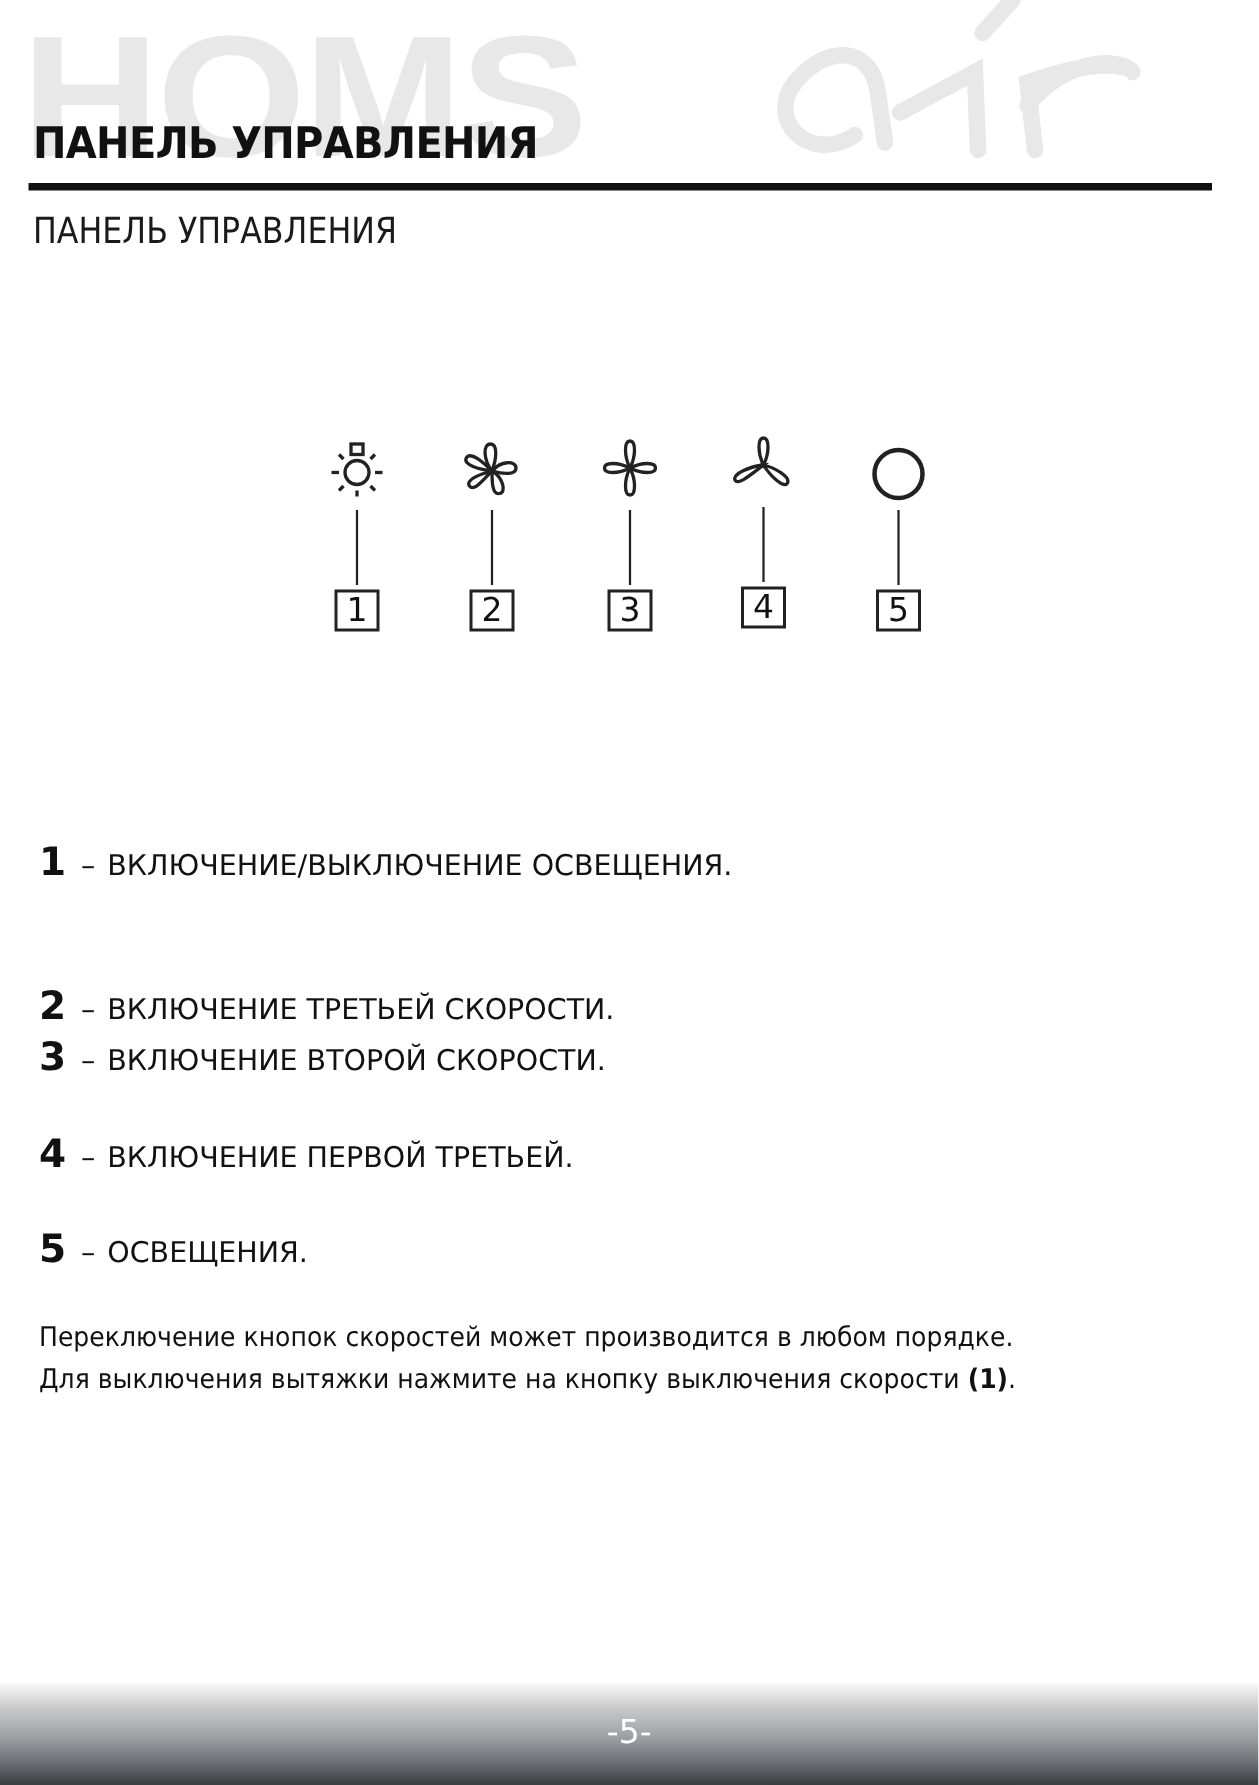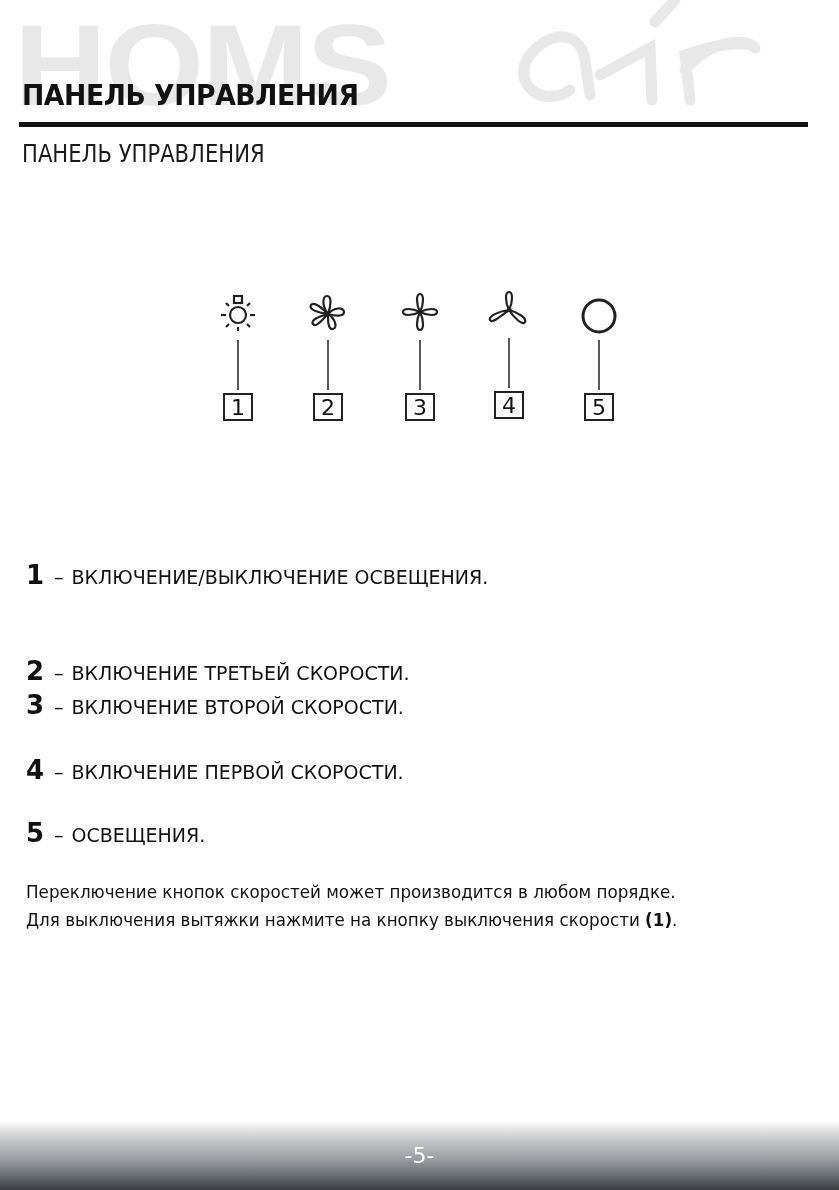--- a/index.html
+++ b/index.html
@@ -87,21 +87,21 @@
 <div class="item" style="top:560px;">
   <span class="n">1</span><span class="d">–</span><span>ВКЛЮЧЕНИЕ/ВЫКЛЮЧЕНИЕ ОСВЕЩЕНИЯ.</span>
 </div>
 <div class="item" style="top:622px;margin-top:34px;">
   <span class="n">2</span><span class="d">–</span><span>ВКЛЮЧЕНИЕ ТРЕТЬЕЙ СКОРОСТИ.</span>
 </div>
 <div class="item" style="top:690px;">
   <span class="n">3</span><span class="d">–</span><span>ВКЛЮЧЕНИЕ ВТОРОЙ СКОРОСТИ.</span>
 </div>
 <div class="item" style="top:755px;">
-  <span class="n">4</span><span class="d">–</span><span>ВКЛЮЧЕНИЕ ПЕРВОЙ СКОРОСТИ.</span>
+  <span class="n">4</span><span class="d">–</span><span>ВКЛЮЧЕНИЕ ПЕРВОЙ ТРЕТЬЕЙ.</span>
 </div>
 <div class="item" style="top:818px;">
   <span class="n">5</span><span class="d">–</span><span>ОСВЕЩЕНИЯ.</span>
 </div>
 
 <div class="note">
   <div>Переключение кнопок скоростей может производится в любом порядке.</div>
   <div><span>Для выключения вытяжки нажмите на кнопку выключения скорости </span><b>(1)</b><span>.</span></div>
 </div>
 

